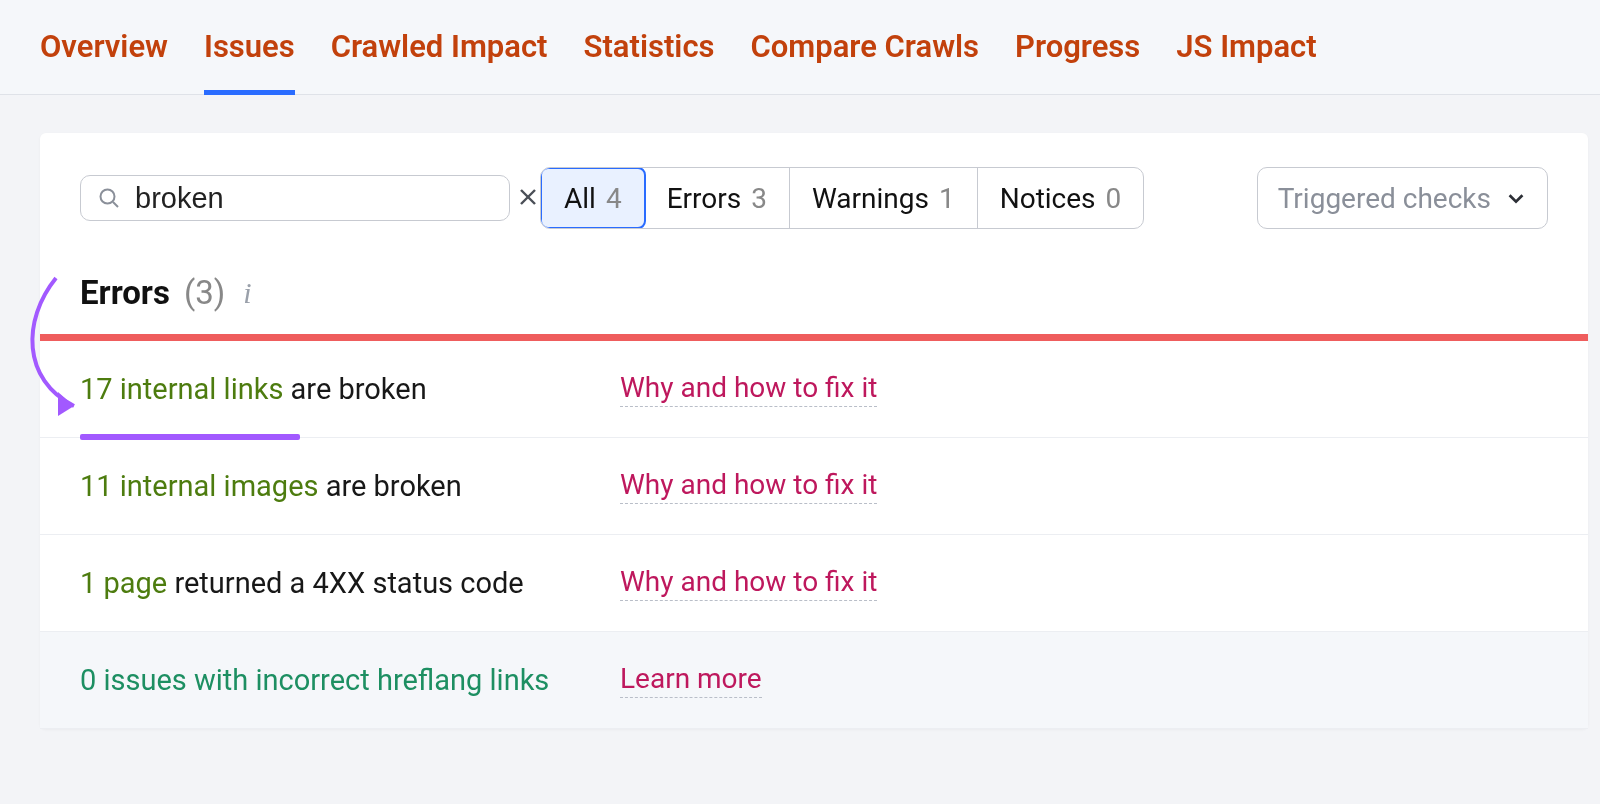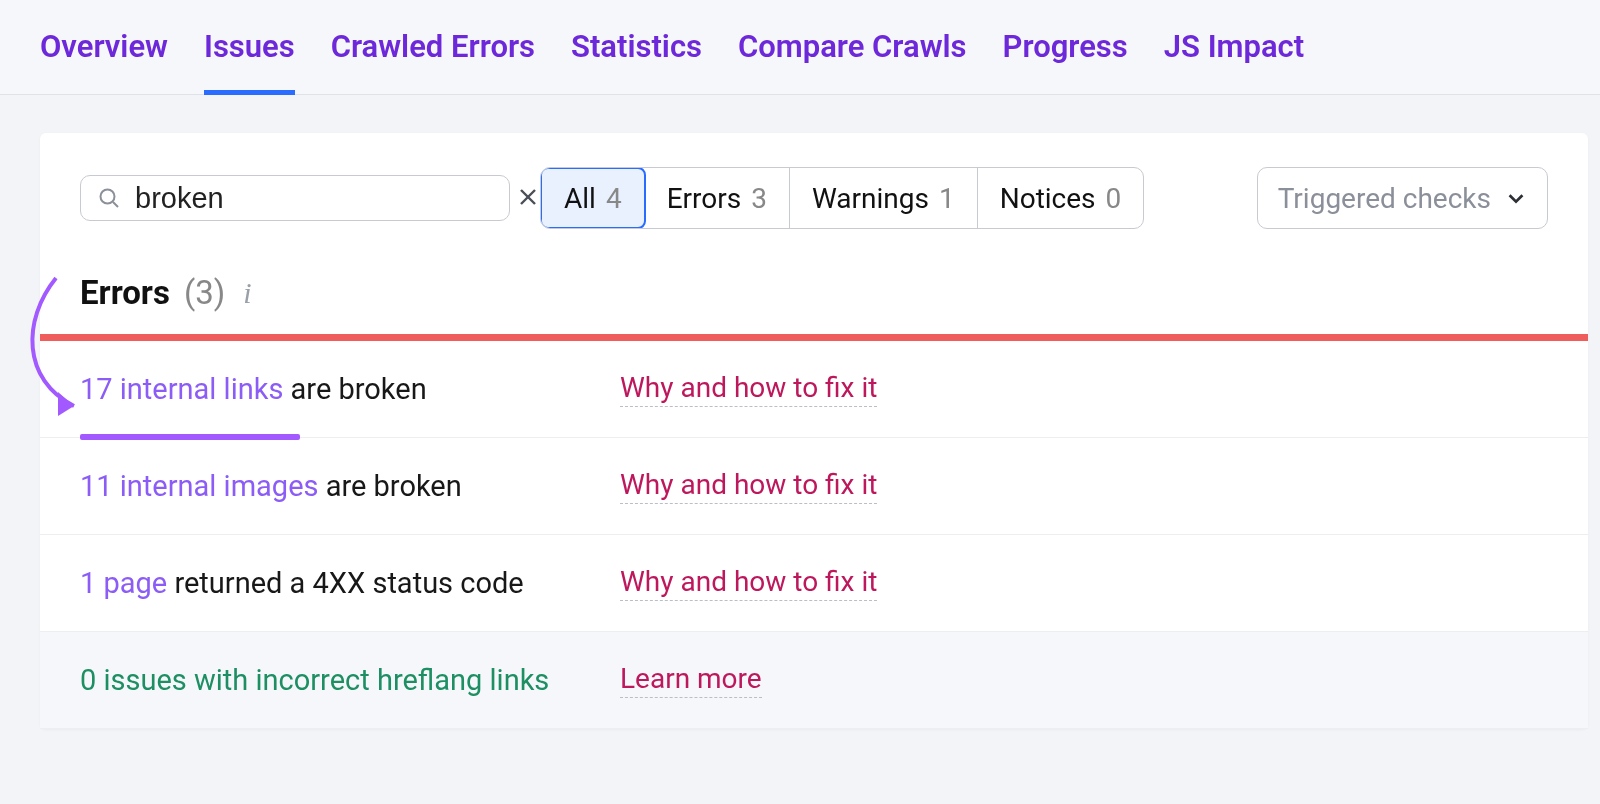--- a/index.html
+++ b/index.html
@@ -16,21 +16,21 @@
     display: flex;
     gap: 36px;
     padding: 28px 40px 0 40px;
     border-bottom: 1px solid #dfe2e8;
     background: #f5f7fa;
     height: 95px;
   }
   .tab {
     font-size: 31px;
     font-weight: 600;
-    color: #6d28d9;
+    color: #c2410c;
     padding-bottom: 24px;
     cursor: pointer;
     position: relative;
   }
   .tab.active::after {
     content: "";
     position: absolute;
     left: 0; right: 0; bottom: -1px;
     height: 5px;
     background: #2a6cff;
@@ -135,21 +135,21 @@
   .issue-row {
     display: flex;
     align-items: center;
     border-bottom: 1px solid #eceef2;
     padding: 30px 40px;
     gap: 40px;
     font-size: 29px;
   }
   .issue-row.muted { background: #f5f7fa; }
   .issue-title { min-width: 500px; }
-  .issue-title .lnk { color: #8b5cf6; cursor: pointer; }
+  .issue-title .lnk { color: #4d7c0f; cursor: pointer; }
   .issue-title .rest { color: #181818; }
   .issue-title.green { color: #1d8f62; }
   .why {
     color: #be185d;
     border-bottom: 1px dashed #b9bec8;
     cursor: help;
     padding-bottom: 2px;
     font-size: 28px;
   }
   
@@ -171,21 +171,21 @@
     border-radius: 2px;
     pointer-events: none;
   }
 </style>
 </head>
 <body>
 
 <nav class="tabs">
   <div class="tab">Overview</div>
   <div class="tab active">Issues</div>
-  <div class="tab">Crawled Errors</div>
+  <div class="tab">Crawled Impact</div>
   <div class="tab">Statistics</div>
   <div class="tab">Compare Crawls</div>
   <div class="tab">Progress</div>
   <div class="tab">JS Impact</div>
 </nav>
 
 <div class="panel">
   <div class="toolbar">
     <div class="search-wrap">
       <svg class="mag" viewBox="0 0 24 24" fill="none" stroke="#8a8f99" stroke-width="2">

